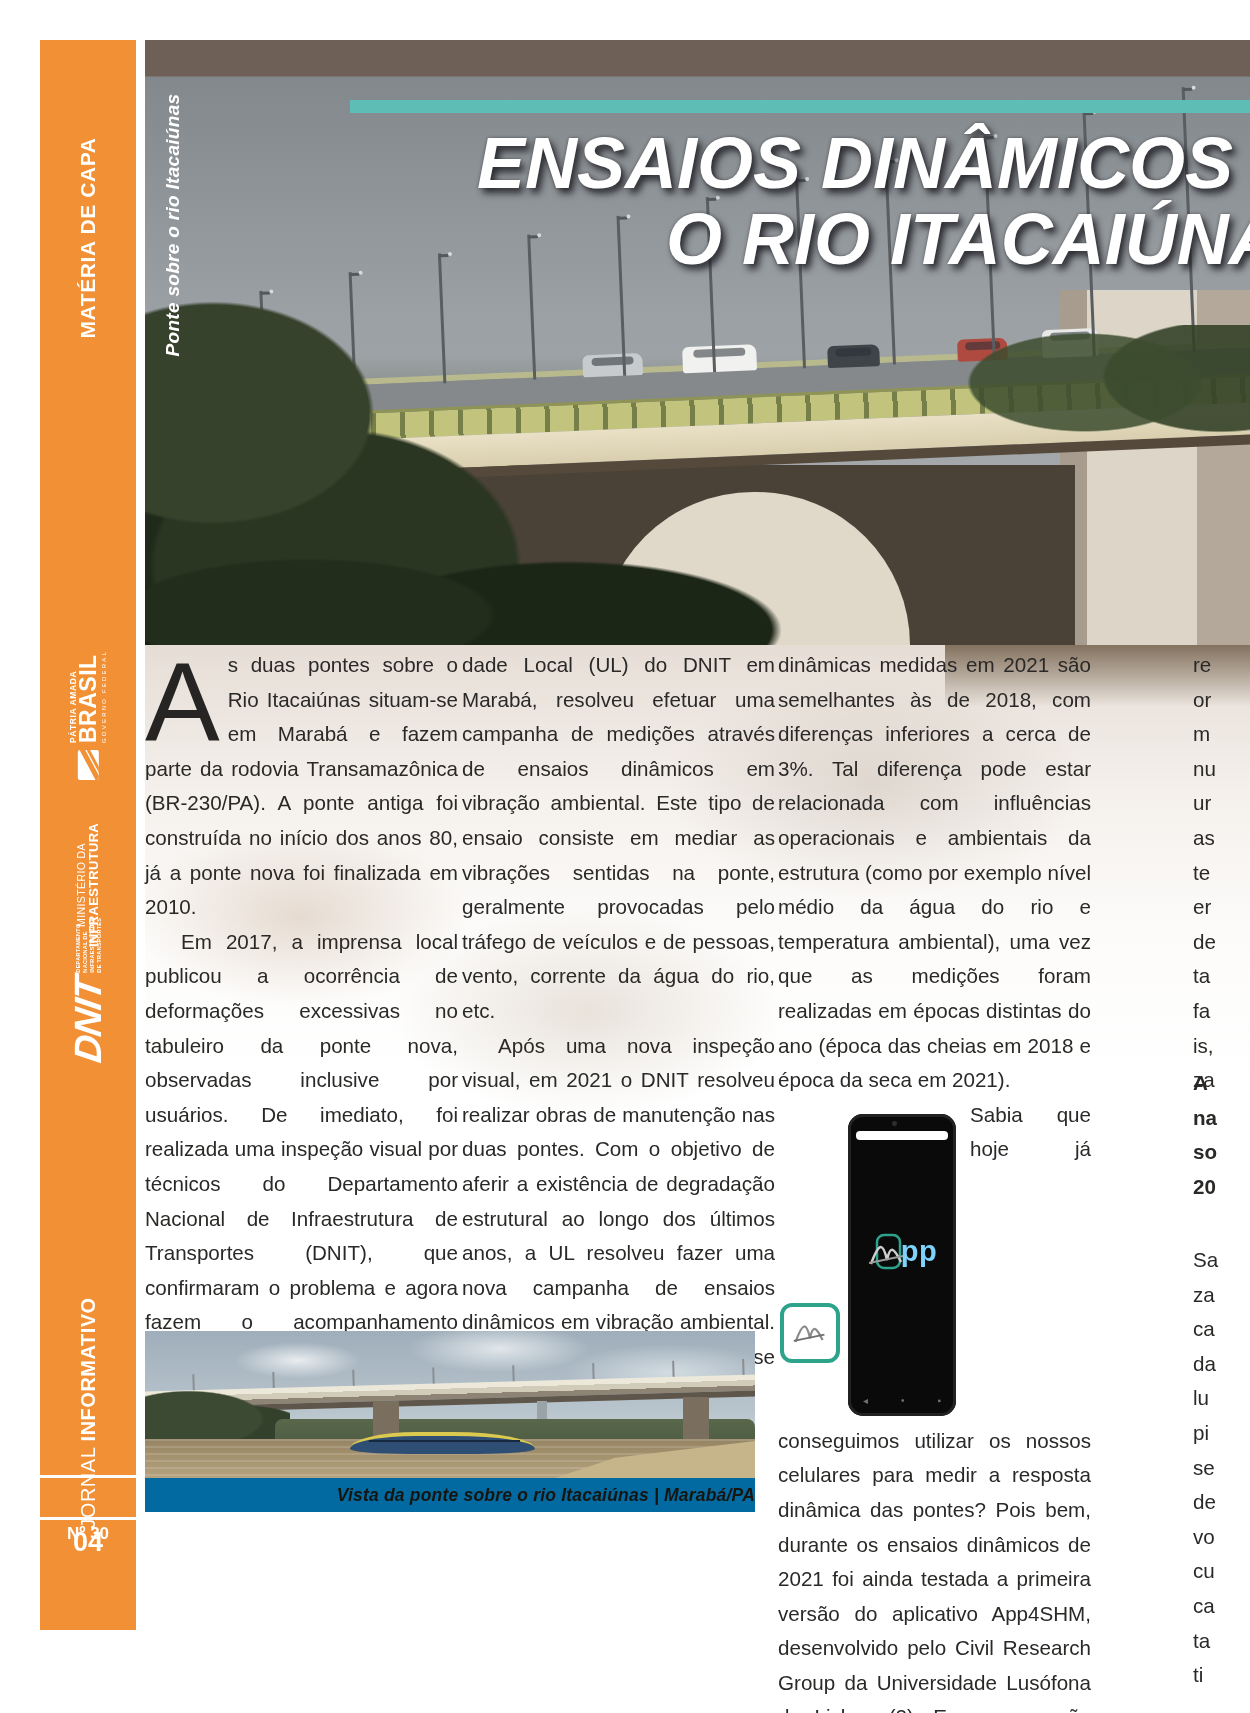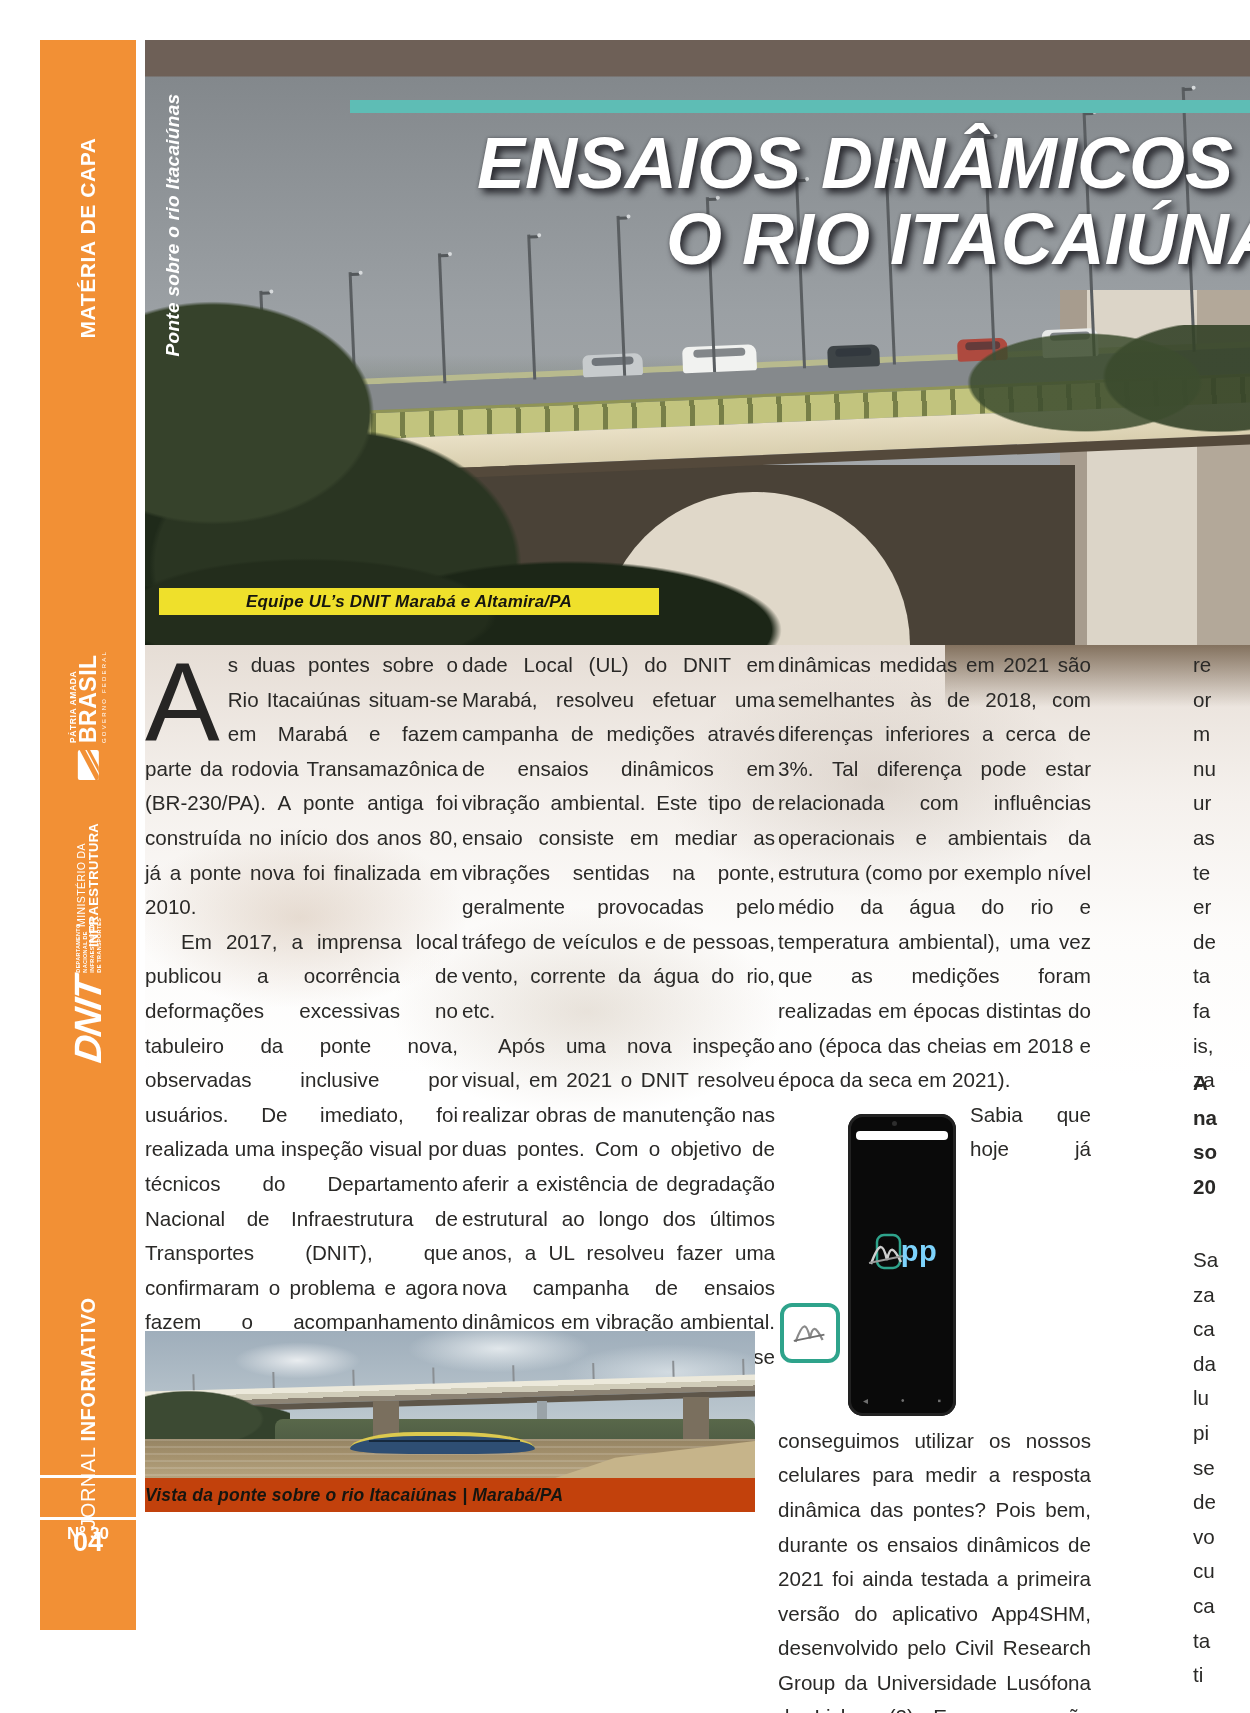--- a/index.html
+++ b/index.html
@@ -130,22 +130,22 @@
         background:linear-gradient(180deg,#59684A,#4E5C44);border-radius:8px 8px 0 0;}
   .b2-city{position:absolute;left:392px;top:70px;width:10px;height:22px;background:#9AA3A8;}
   .b2-water{position:absolute;left:0;top:108px;width:610px;height:39px;
         background:repeating-linear-gradient(180deg,rgba(255,255,255,.14) 0 2px,rgba(255,255,255,0) 2px 7px),
                    linear-gradient(180deg,#958464 0%,#A3906C 40%,#B5A37F 100%);}
   .b2-sand{position:absolute;right:0;top:110px;width:200px;height:37px;background:#C6B48A;
         clip-path:polygon(100% 0,100% 100%,0 100%,30% 45%);}
   .b2-boat{position:absolute;left:205px;top:101px;width:185px;height:18px;background:#2E4E73;
         border-top:4px solid #DCC94F;border-radius:45% 55% 40% 40%/95% 95% 30% 30%;}
   .b2-boat i{position:absolute;left:10%;top:4px;right:8%;height:2px;background:#16293E;}
-  .bot-cap{position:absolute;left:145px;top:1478px;width:610px;height:34px;background:#c2410c;
-        display:flex;align-items:center;justify-content:flex-start;}
+  .bot-cap{position:absolute;left:145px;top:1478px;width:610px;height:34px;background:#0369a1;
+        display:flex;align-items:center;justify-content:flex-end;}
   .bot-cap .cap-text{font-size:17.5px;}
 </style>
 </head>
 <body>
 
 <div class="page">
 
   <div class="sidebar">
     <div class="rotc sb-section" style="left:48px;top:198px;">MATÉRIA DE CAPA</div>
 
@@ -221,23 +221,20 @@
     <div class="h-trees-left"></div>
     <div class="h-trees-right"></div>
     <div class="foliage-front"></div>
 
     <div class="rotc hero-side-label" style="left:28px;top:185px;">Ponte sobre o rio Itacaiúnas</div>
 
     <div class="title-bar"></div>
     <div class="h-title h-title1">ENSAIOS DINÂMICOS N</div>
     <div class="h-title h-title2">O RIO ITACAIÚNAS</div>
 
-    <div class="hero-cap">
-      <span class="cap-text">Equipe UL’s DNIT Marabá e Altamira/PA</span>
-    </div>
   </div>
 
   <div class="fade">
     <div class="planks"></div>
   </div>
 
   <div class="col" style="left:145px;top:648px;">
     <p><span class="dropcap">A</span><span>s duas pontes sobre o Rio Itacaiúnas situam-se em Marabá e fazem parte da rodovia Transamazônica (BR-230/PA). A ponte antiga foi construída no início dos anos 80, já a ponte nova foi finalizada em 2010.</span></p>
     <p class="indent">Em 2017, a imprensa local publicou a ocorrência de deformações excessivas no tabuleiro da ponte nova, observadas inclusive por usuários. De imediato, foi realizada uma inspeção visual por técnicos do Departamento Nacional de Infraestrutura de Transportes (DNIT), que confirmaram o problema e agora fazem o acompanhamento periódico.</p>
     <p class="indent">Em fevereiro de 2018 a Uni-</p>

